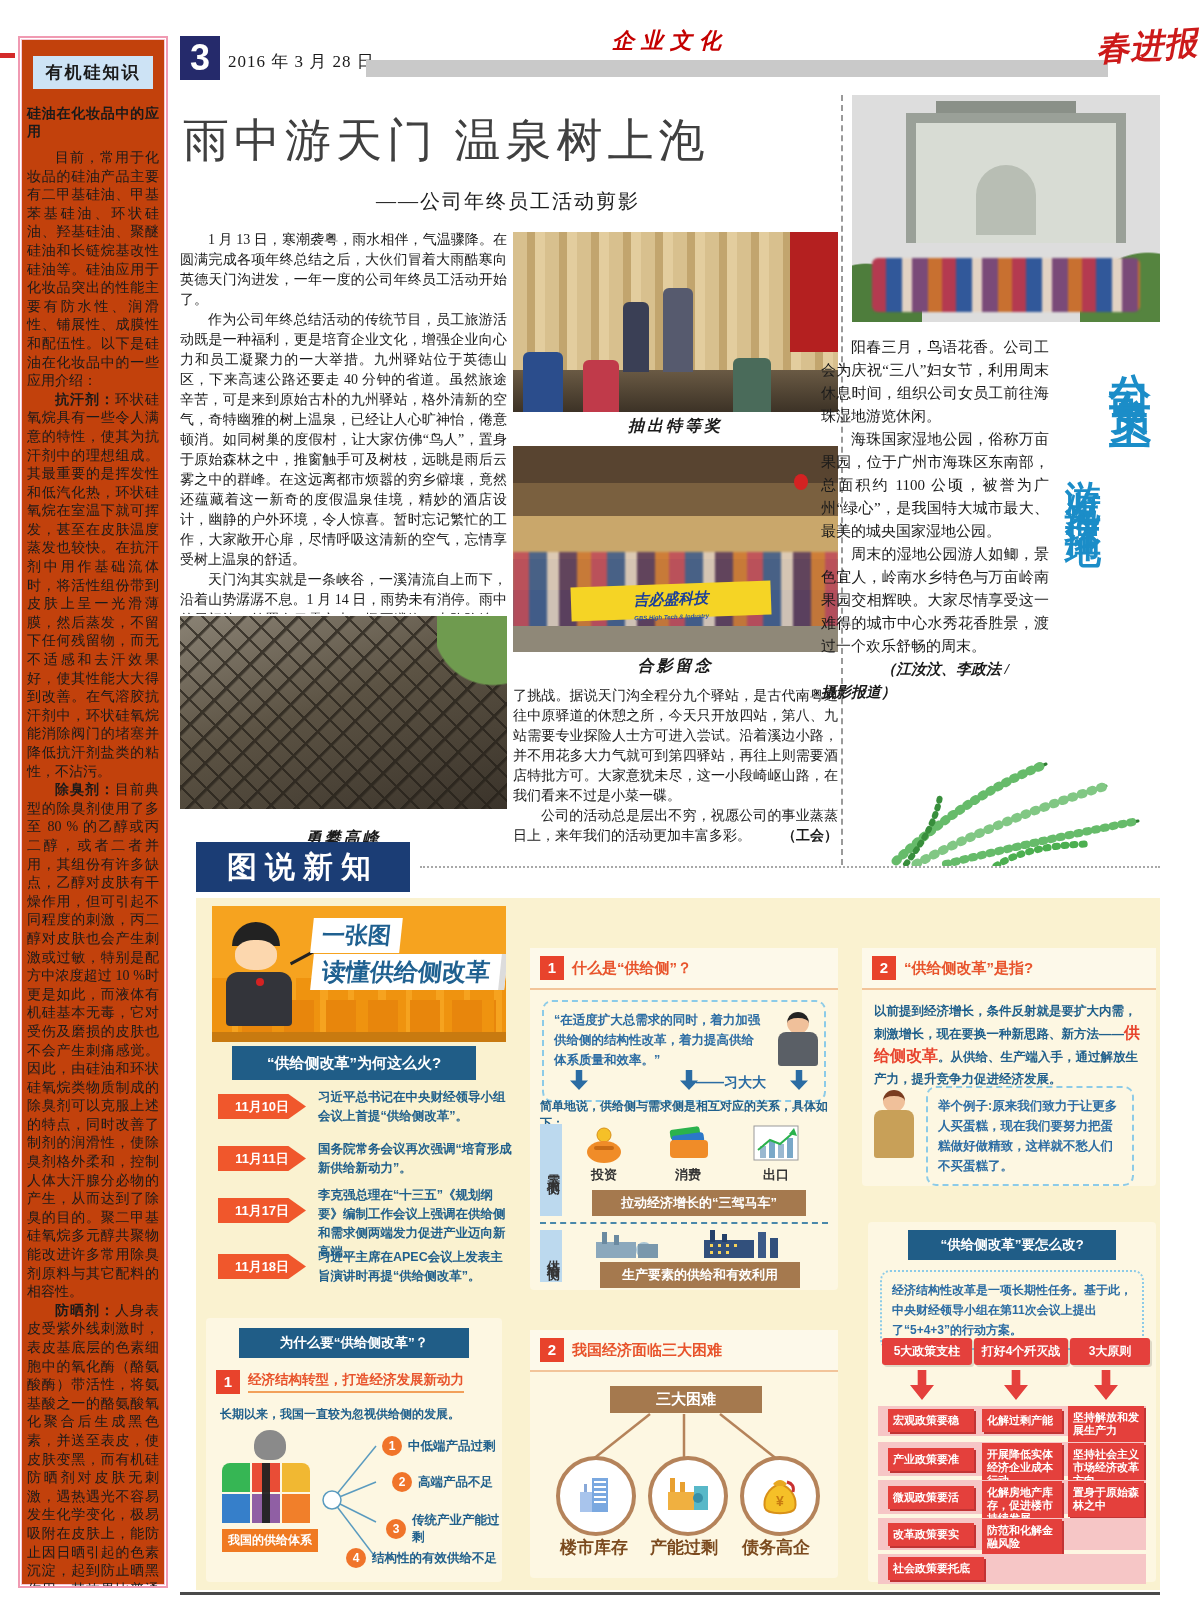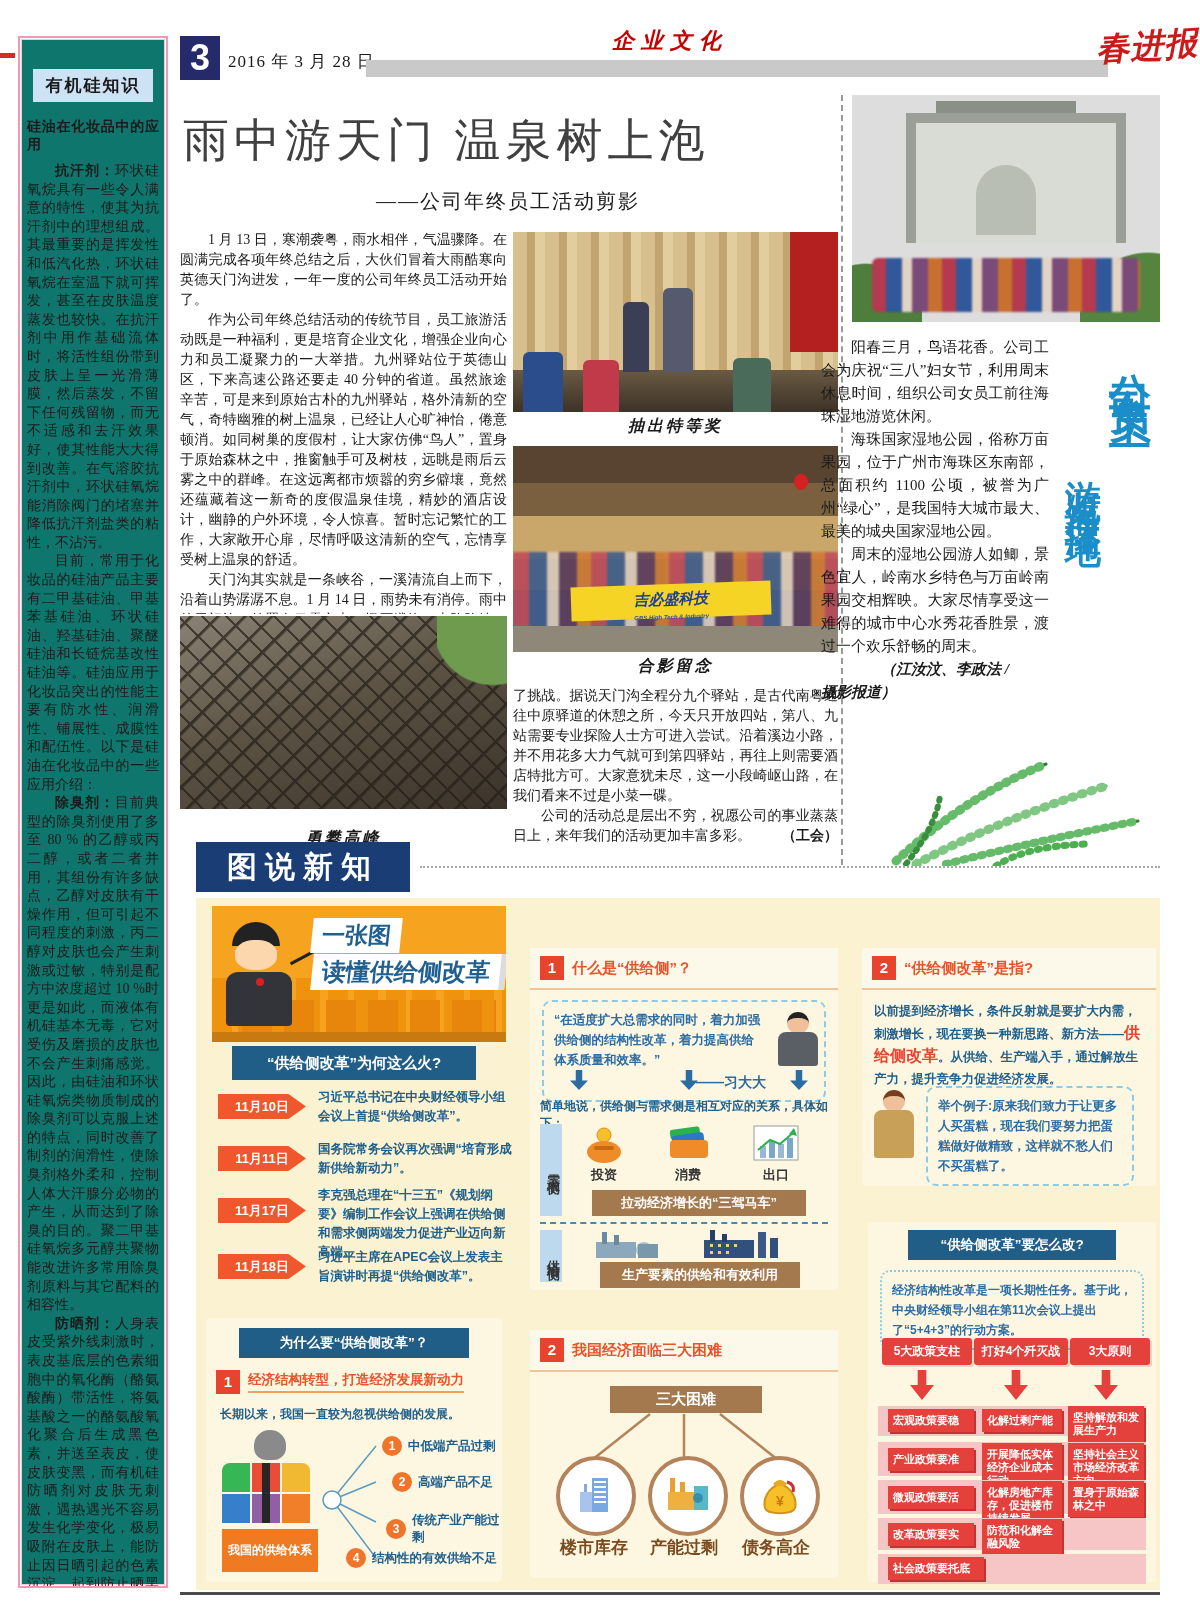--- a/index.html
+++ b/index.html
@@ -6,21 +6,21 @@
   #page{position:relative;width:1200px;height:1603px;background:#fff;overflow:hidden;
         font-family:"Liberation Serif","DejaVu Serif",serif;color:#1a1a1a;}
   .abs{position:absolute;}
 
   
   .left-tick{left:0;top:53px;width:15px;height:5px;background:#d42a2a;}
 
   
   .sidebar{left:18px;top:36px;width:150px;height:1552px;border:2px solid #f09ab2;
            box-shadow:inset 0 0 0 1px #fff, inset 0 0 0 2px #f7c8d6;
-           background:#0f766e;box-sizing:border-box;padding:29px 7px;overflow:hidden;}
+           background:#c2410c;box-sizing:border-box;padding:16px 7px;overflow:hidden;}
   .sb-header{background:#cde3f5;font-weight:bold;font-size:17px;letter-spacing:2px;
              text-align:center;padding:5px 0;margin:2px 6px 16px;font-family:"Liberation Sans",sans-serif;}
   .sb-title{font-weight:bold;font-size:14px;margin:0 0 8px;text-align:justify;}
   .sidebar p{margin:0;font-size:14px;line-height:18.6px;text-align:justify;text-indent:2em;}
   .sidebar p b{font-weight:bold;}
 
   
   .pagenum{left:180px;top:36px;width:40px;height:44px;background:#252a6b;color:#fff;
            font-family:"Liberation Sans",sans-serif;font-weight:bold;font-size:36px;
            text-align:center;line-height:44px;}
@@ -167,21 +167,21 @@
   .ncirc{width:20px;height:20px;border-radius:50%;background:#f0742a;color:#fff;font-weight:bold;
          font-size:12px;text-align:center;line-height:20px;flex:0 0 auto;}
   .issue{position:absolute;display:flex;gap:6px;align-items:center;color:#20608c;font-weight:bold;font-size:12.5px;}
 
   .sil-head{width:32px;height:30px;background:#8a8a8a;border-radius:50% 50% 40% 40%;margin:0 auto;}
   .sil-vest{width:88px;height:60px;margin-top:3px;display:grid;grid-template-columns:1fr 1fr 1fr;
             grid-template-rows:1fr 1fr;gap:2px;border-radius:8px 8px 0 0;overflow:hidden;position:relative;}
   .sil-vest div{opacity:.95;}
   .sil-tie{position:absolute;left:40px;top:0;width:8px;height:60px;background:#222;}
   .syslabel{background:#f07a22;color:#fff;font-weight:bold;font-size:12px;text-align:center;
-            padding:13px 6px;margin-top:6px;}
+            padding:3px 6px;margin-top:6px;}
 
   .circ{position:absolute;width:72px;height:72px;border:4px solid #b5835a;border-radius:50%;
         background:#fff;display:flex;align-items:center;justify-content:center;}
   .circ-label{position:absolute;font-weight:bold;font-size:17px;color:#7b4a1e;text-align:center;width:100px;}
 
   .figx{position:absolute;}
   .figx .h{width:22px;height:22px;background:#f0c09a;border-radius:50%;margin:0 auto;border-top:6px solid #222;box-sizing:border-box;}
   .figx .b{width:40px;height:34px;border-radius:8px 8px 3px 3px;margin-top:-2px;}
 
   .hl{color:#e8432c;font-size:16px;font-weight:bold;}
@@ -190,22 +190,22 @@
 </head>
 <body>
 
 <div id="page">
 
   <div class="abs left-tick"></div>
 
   <aside class="abs sidebar">
     <div class="sb-header">有机硅知识</div>
     <div class="sb-title">硅油在化妆品中的应用</div>
+    <p><b></b><span>目前，常用于化妆品的硅油产品主要有二甲基硅油、甲基苯基硅油、环状硅油、羟基硅油、聚醚硅油和长链烷基改性硅油等。硅油应用于化妆品突出的性能主要有防水性、润滑性、铺展性、成膜性和配伍性。以下是硅油在化妆品中的一些应用介绍：</span></p>
     <p><b>抗汗剂：</b><span>环状硅氧烷具有一些令人满意的特性，使其为抗汗剂中的理想组成。其最重要的是挥发性和低汽化热，环状硅氧烷在室温下就可挥发，甚至在皮肤温度蒸发也较快。在抗汗剂中用作基础流体时，将活性组份带到皮肤上呈一光滑薄膜，然后蒸发，不留下任何残留物，而无不适感和去汗效果好，使其性能大大得到改善。在气溶胶抗汗剂中，环状硅氧烷能消除阀门的堵塞并降低抗汗剂盐类的粘性，不沾污。</span></p>
-    <p><b></b><span>目前，常用于化妆品的硅油产品主要有二甲基硅油、甲基苯基硅油、环状硅油、羟基硅油、聚醚硅油和长链烷基改性硅油等。硅油应用于化妆品突出的性能主要有防水性、润滑性、铺展性、成膜性和配伍性。以下是硅油在化妆品中的一些应用介绍：</span></p>
     <p><b>除臭剂：</b><span>目前典型的除臭剂使用了多至 80 % 的乙醇或丙二醇，或者二者并用，其组份有许多缺点，乙醇对皮肤有干燥作用，但可引起不同程度的刺激，丙二醇对皮肤也会产生刺激或过敏，特别是配方中浓度超过 10 %时更是如此，而液体有机硅基本无毒，它对受伤及磨损的皮肤也不会产生刺痛感觉。因此，由硅油和环状硅氧烷类物质制成的除臭剂可以克服上述的特点，同时改善了制剂的润滑性，使除臭剂格外柔和，控制人体大汗腺分必物的产生，从而达到了除臭的目的。聚二甲基硅氧烷多元醇共聚物能改进许多常用除臭剂原料与其它配料的相容性。</span></p>
     <p><b>防晒剂：</b><span>人身表皮受紫外线刺激时，表皮基底层的色素细胞中的氧化酶（酪氨酸酶）带活性，将氨基酸之一的酪氨酸氧化聚合后生成黑色素，并送至表皮，使皮肤变黑，而有机硅防晒剂对皮肤无刺激，遇热遇光不容易发生化学变化，极易吸附在皮肤上，能防止因日晒引起的色素沉淀，起到防止晒黑作用，其效果比普通防晒剂好。如含硅油的防晒剂不会因海浴和出汗而冲掉，它可以防止紫外线的危害。最好将甲基苯基硅油加入防晒剂中，苯基具有一定的吸收紫外线能力，其防晒性能优于甲基硅油。线状的烷基硅油也是制造防晒剂的有价值的配剂，改进其润滑、疏水性。</span></p>
   </aside>
 
   <div class="abs pagenum">3</div>
   <div class="abs date">2016 年 3 月 28 日</div>
   <div class="abs section-title">企业文化</div>
   <div class="abs gray-bar"></div>
   <div class="abs masthead">春进报</div>
 

